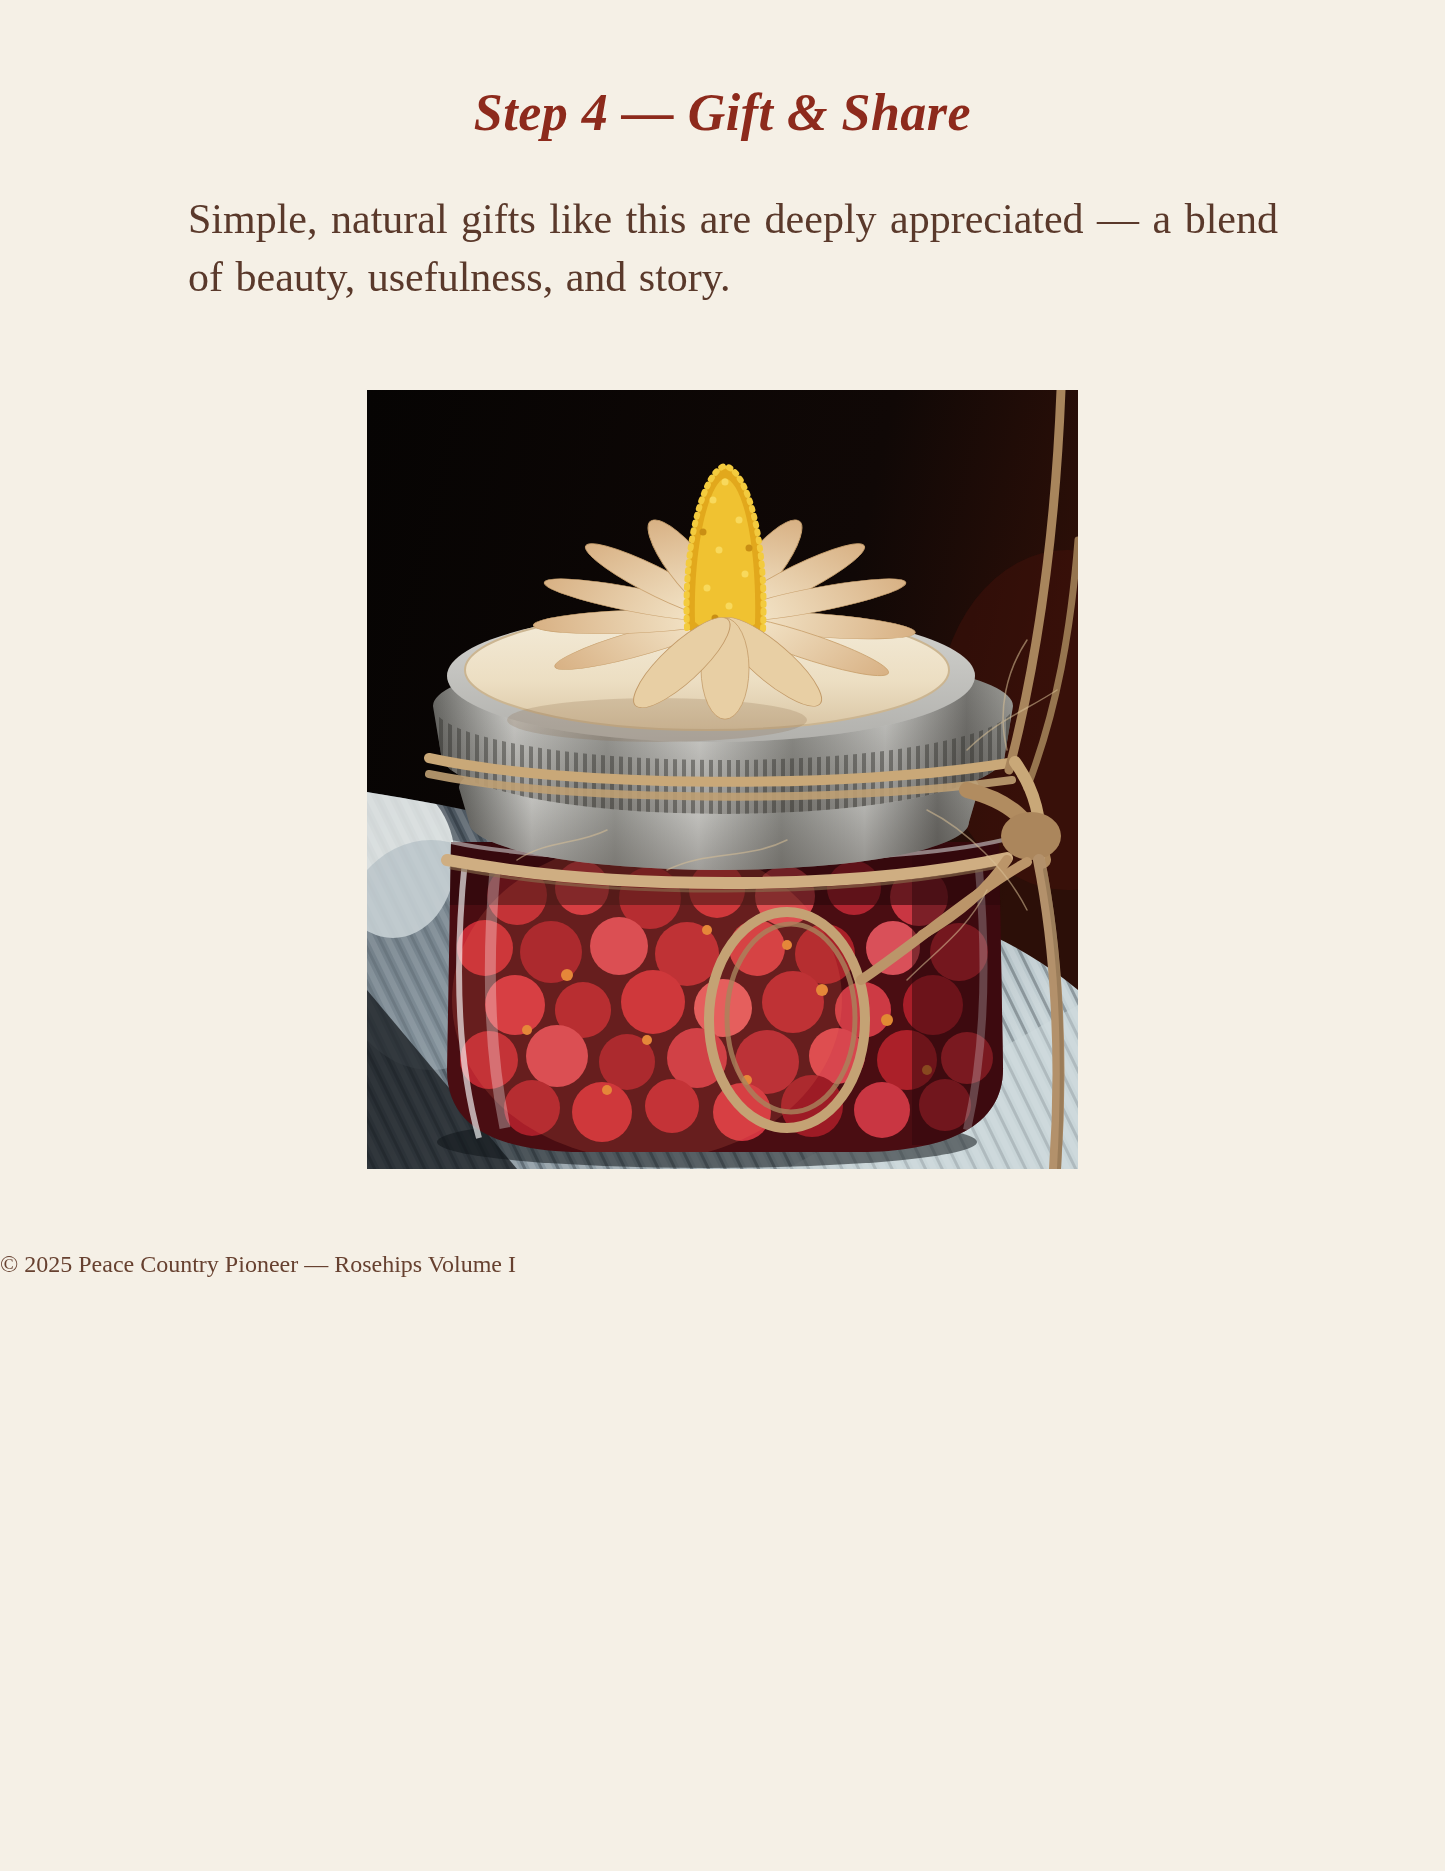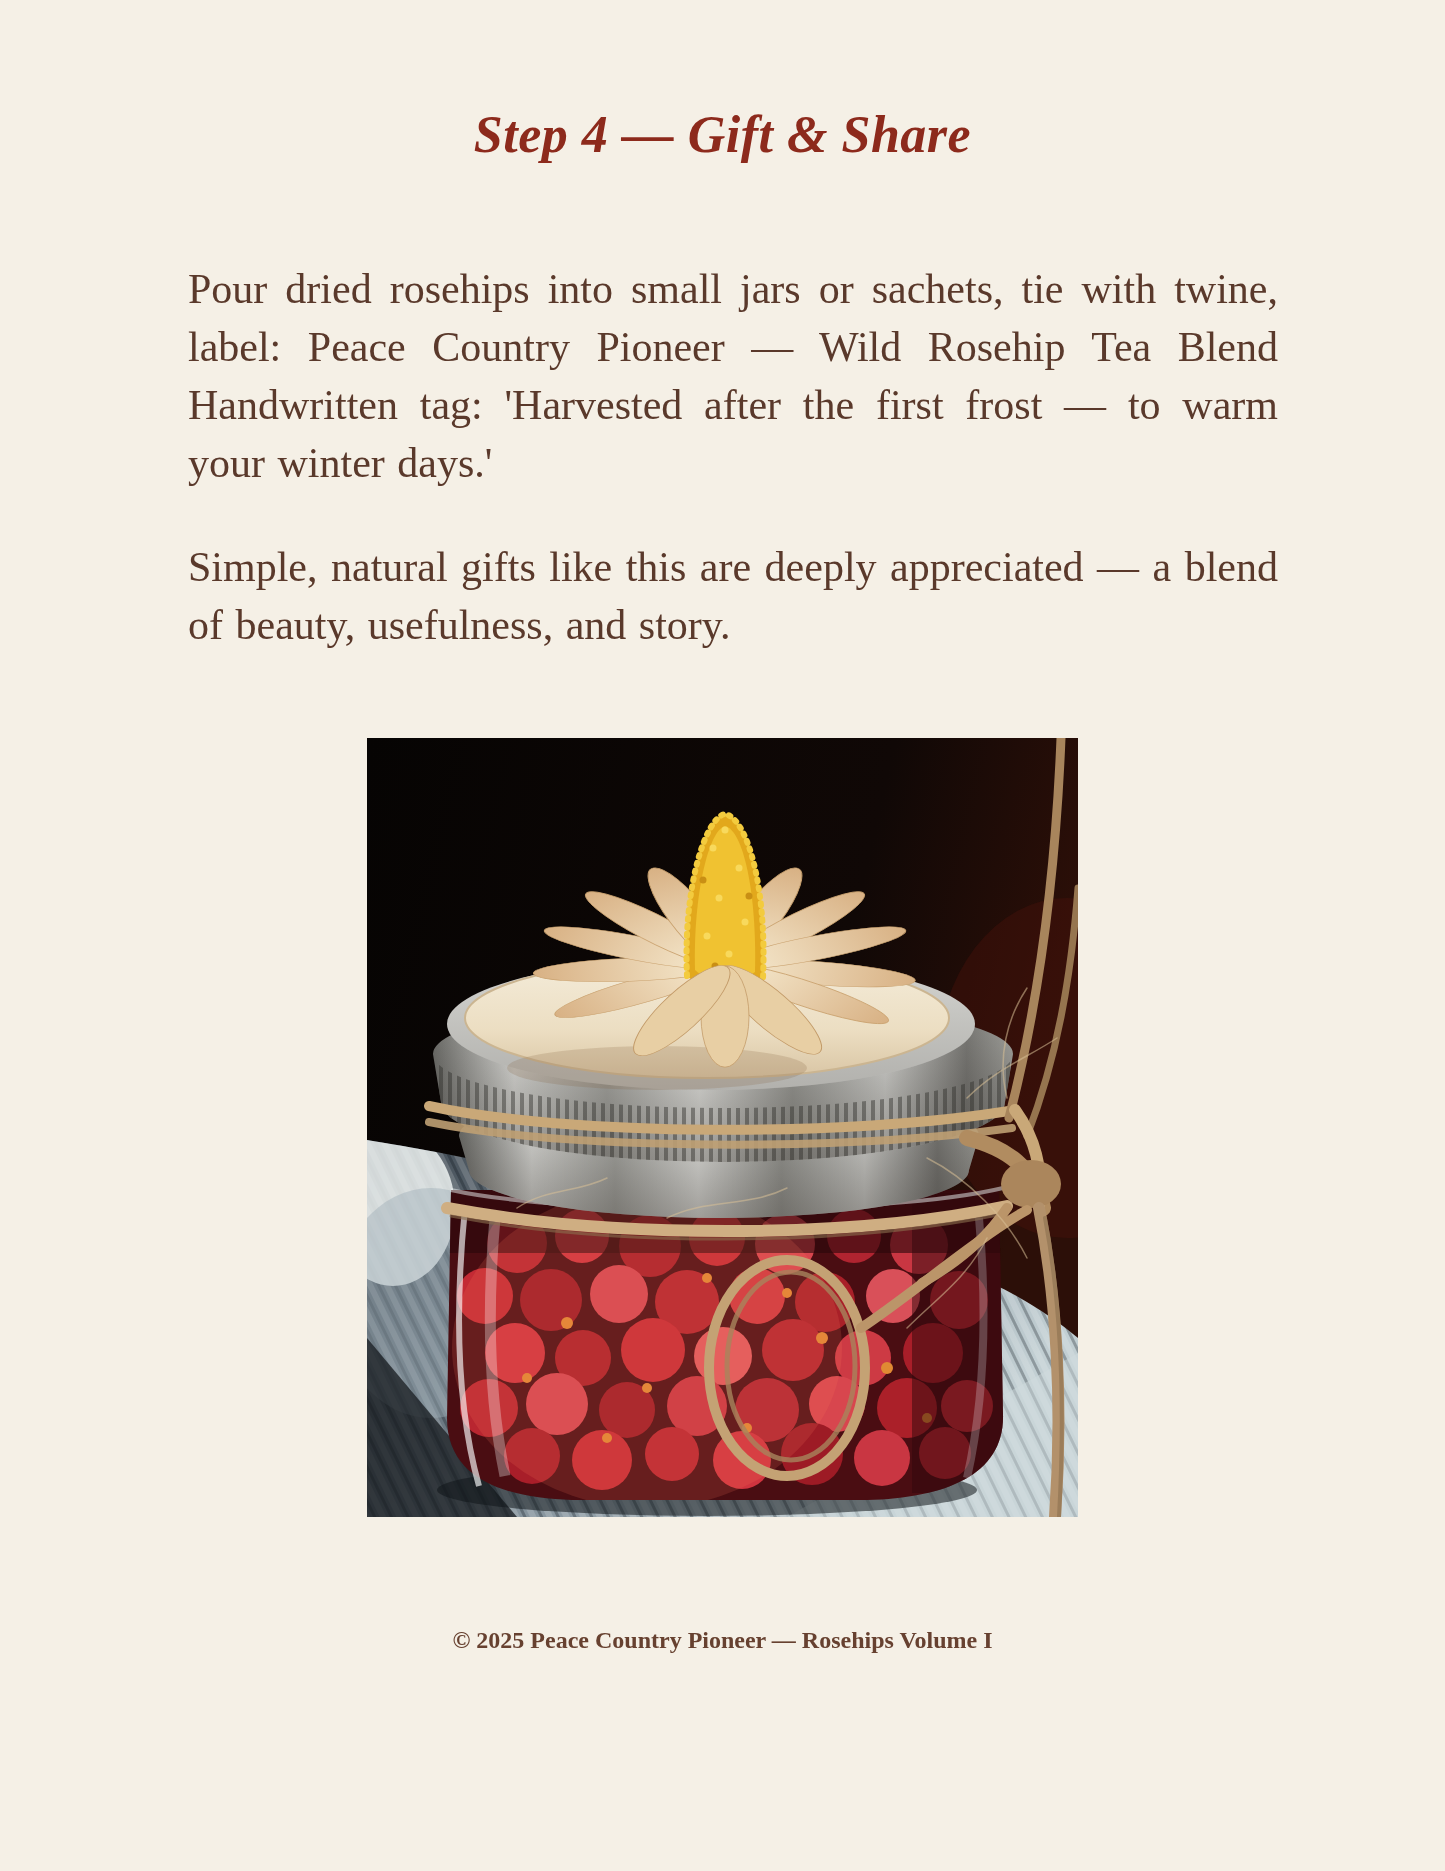--- a/index.html
+++ b/index.html
@@ -2,21 +2,21 @@
 <html><head>
 <meta charset="utf-8">
 <style>
   html, body { margin: 0; padding: 0; }
   .page {
     position: relative;
     width: 1445px;
     height: 1871px;
     background: #f5f0e6;
     box-sizing: border-box;
-    padding-top: 104px;
+    padding-top: 82px;
     overflow: hidden;
     font-family: "Liberation Serif", serif;
   }
   .page-title {
     margin: 0;
     text-align: center;
     font-family: "Liberation Serif", serif;
     font-style: italic;
     font-weight: 700;
     font-size: 52px;
@@ -40,37 +40,34 @@
   .body-para.first { margin-top: 94px; }
   .body-para.second { margin-top: 46px; }
   .photo-figure {
     margin: 84px auto 0 auto;
     width: 711px;
     height: 779px;
     display: block;
   }
   .photo-figure svg { display: block; }
   .footer-line {
-    margin: 108px 0 0 0;
-    text-align: center;
+    margin: 80px 0 0 0;
     font-size: 24px;
     line-height: 30px;
     color: #674130;
-    font-weight: bold;
   }
 </style>
 </head>
 <body>
 
 <div class="page">
 
   <h1 class="page-title">Step 4 — Gift &amp; Share</h1>
 
   <div class="body-block">
-    <p class="body-para first">Pour dried rosehips into small jars or sachets, tie with twine, label: Peace Country Pioneer — Wild Rosehip Tea Blend Handwritten tag: 'Harvested after the first frost — to warm your winter days.'</p>
     <p class="body-para second">Simple, natural gifts like this are deeply appreciated — a blend of beauty, usefulness, and story.</p>
   </div>
 
   <figure class="photo-figure" role="img" aria-label="Glass jar filled with dried red rosehips, silver screw lid topped with a cream dried flower with a yellow center, wrapped with jute twine tied in a bow, resting on blue-gray ribbed fabric against a dark background">
     <svg width="711" height="779" viewBox="0 0 711 779" xmlns="http://www.w3.org/2000/svg">
       <defs>
         <linearGradient id="bgGrad" x1="0" y1="0" x2="1" y2="0.25">
           <stop offset="0" stop-color="#060403"></stop>
           <stop offset="0.7" stop-color="#100806"></stop>
           <stop offset="1" stop-color="#2c0f08"></stop>

